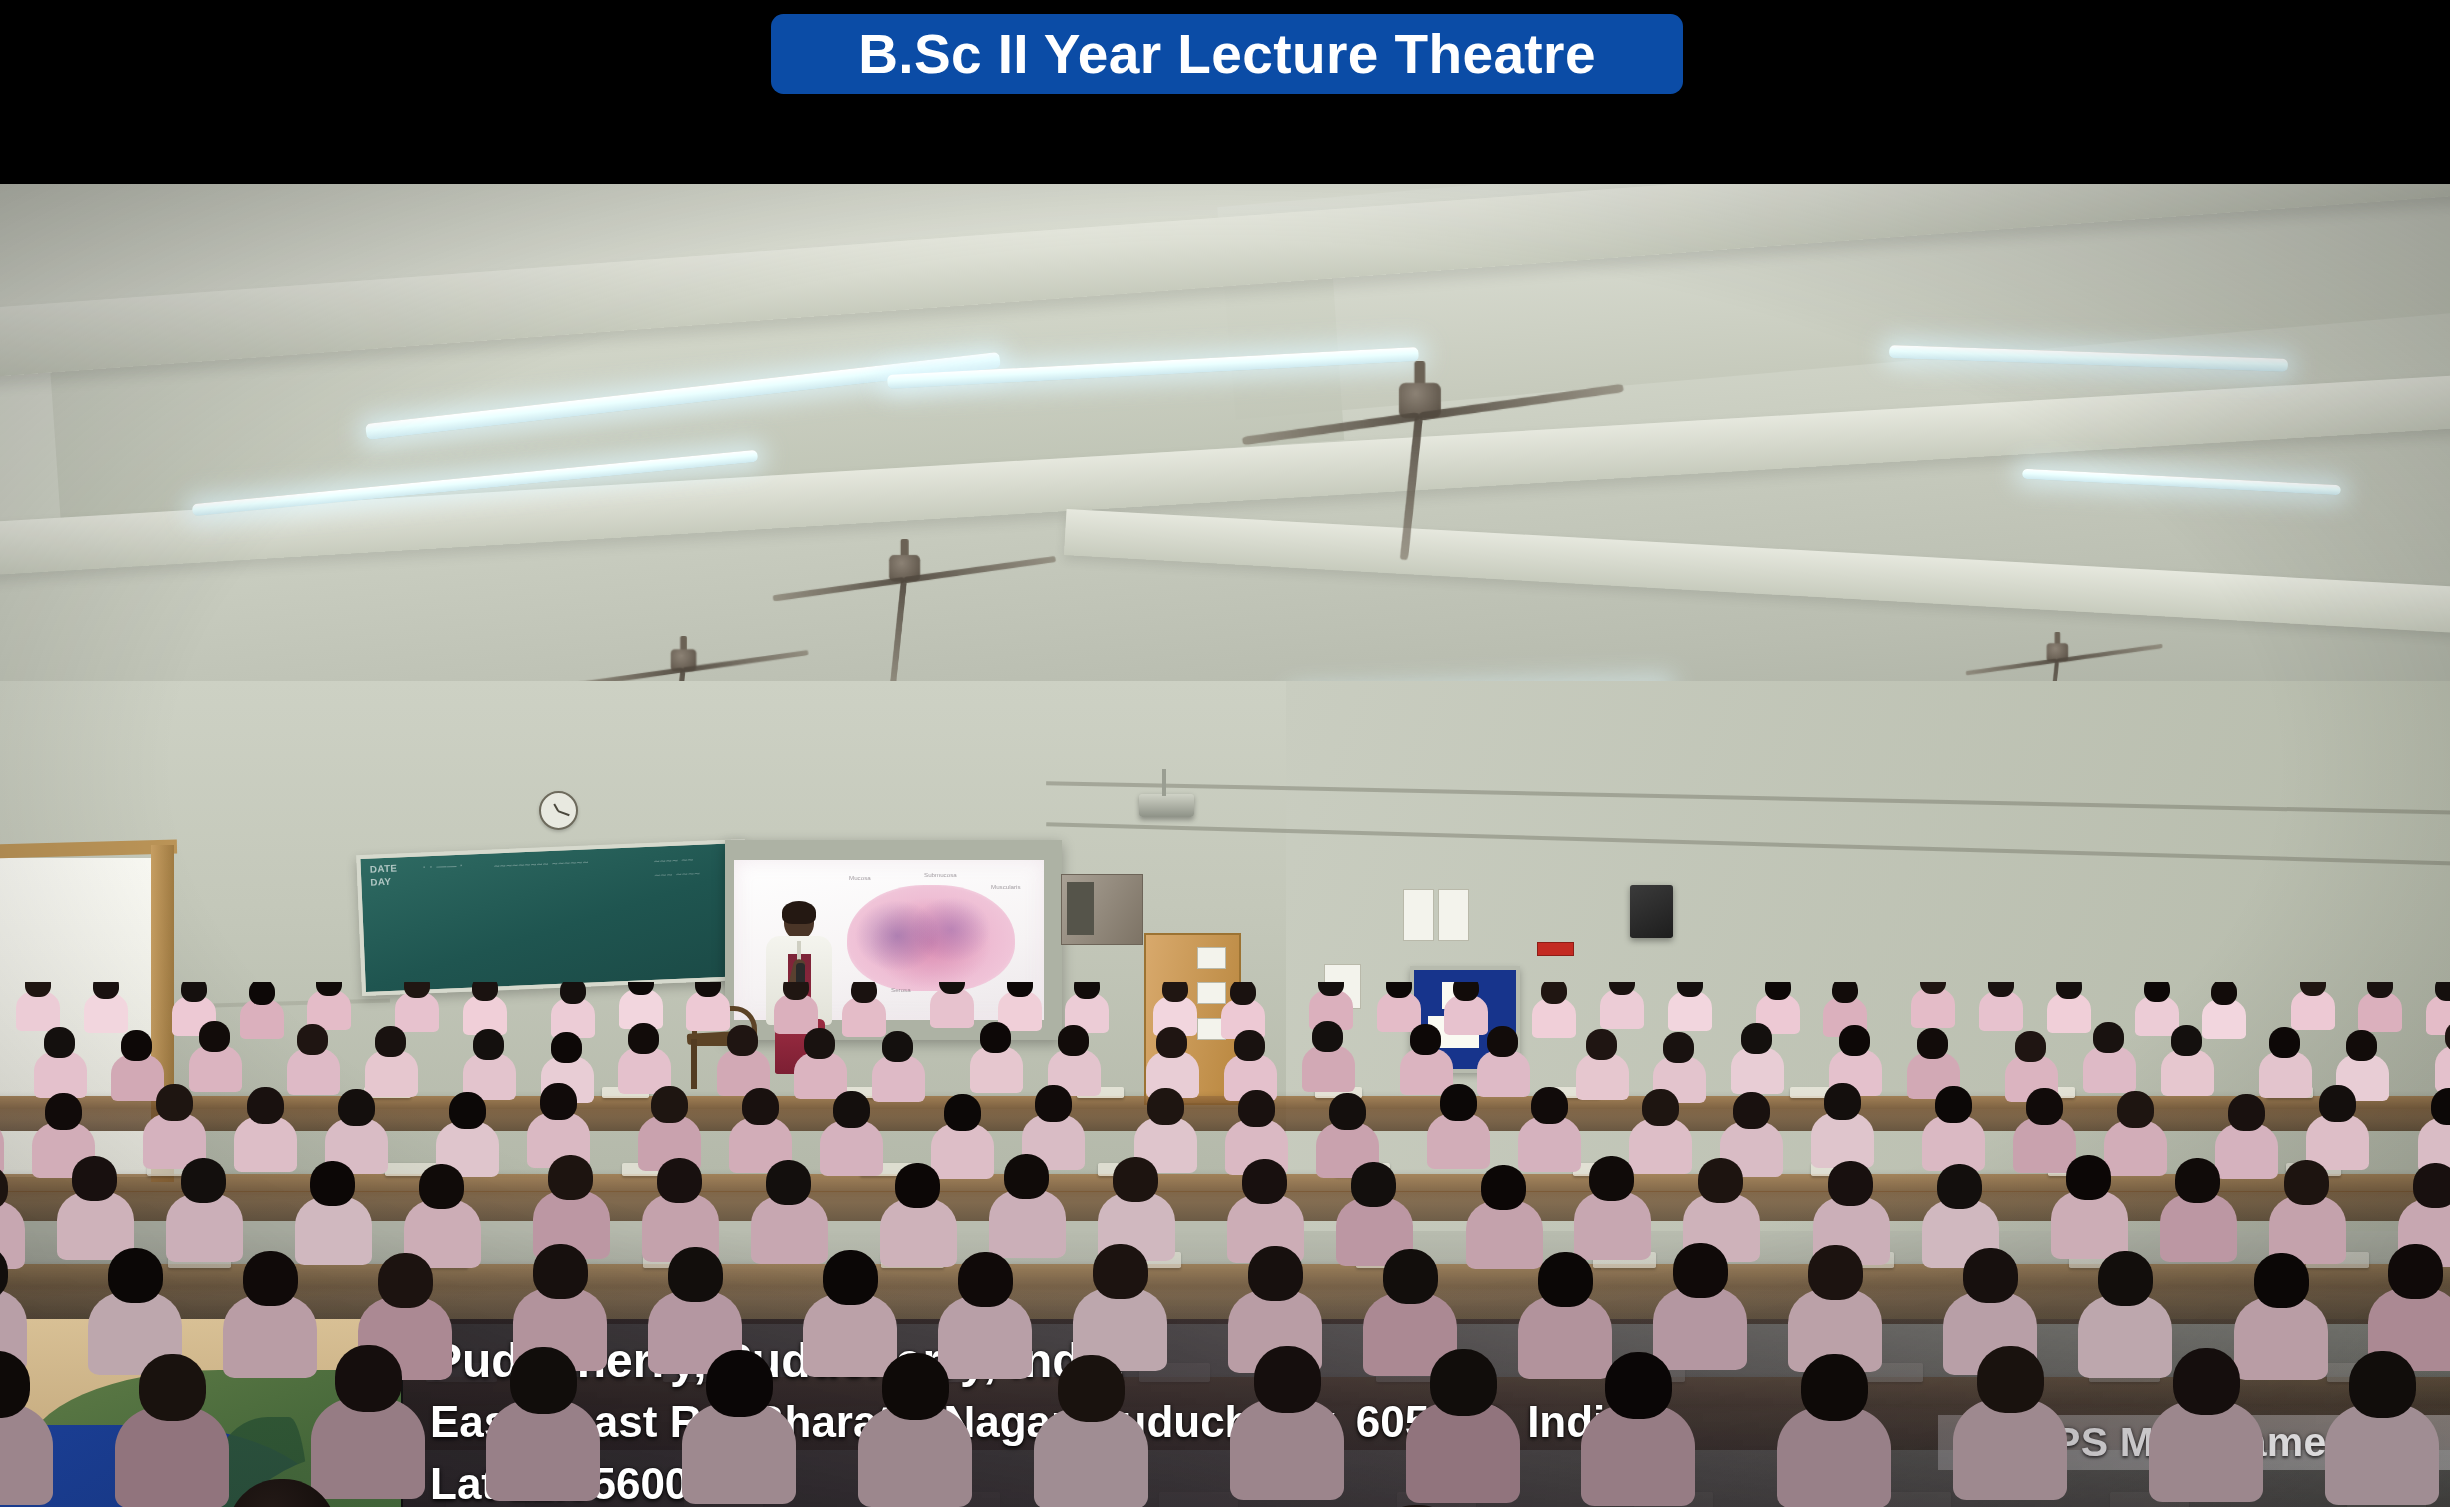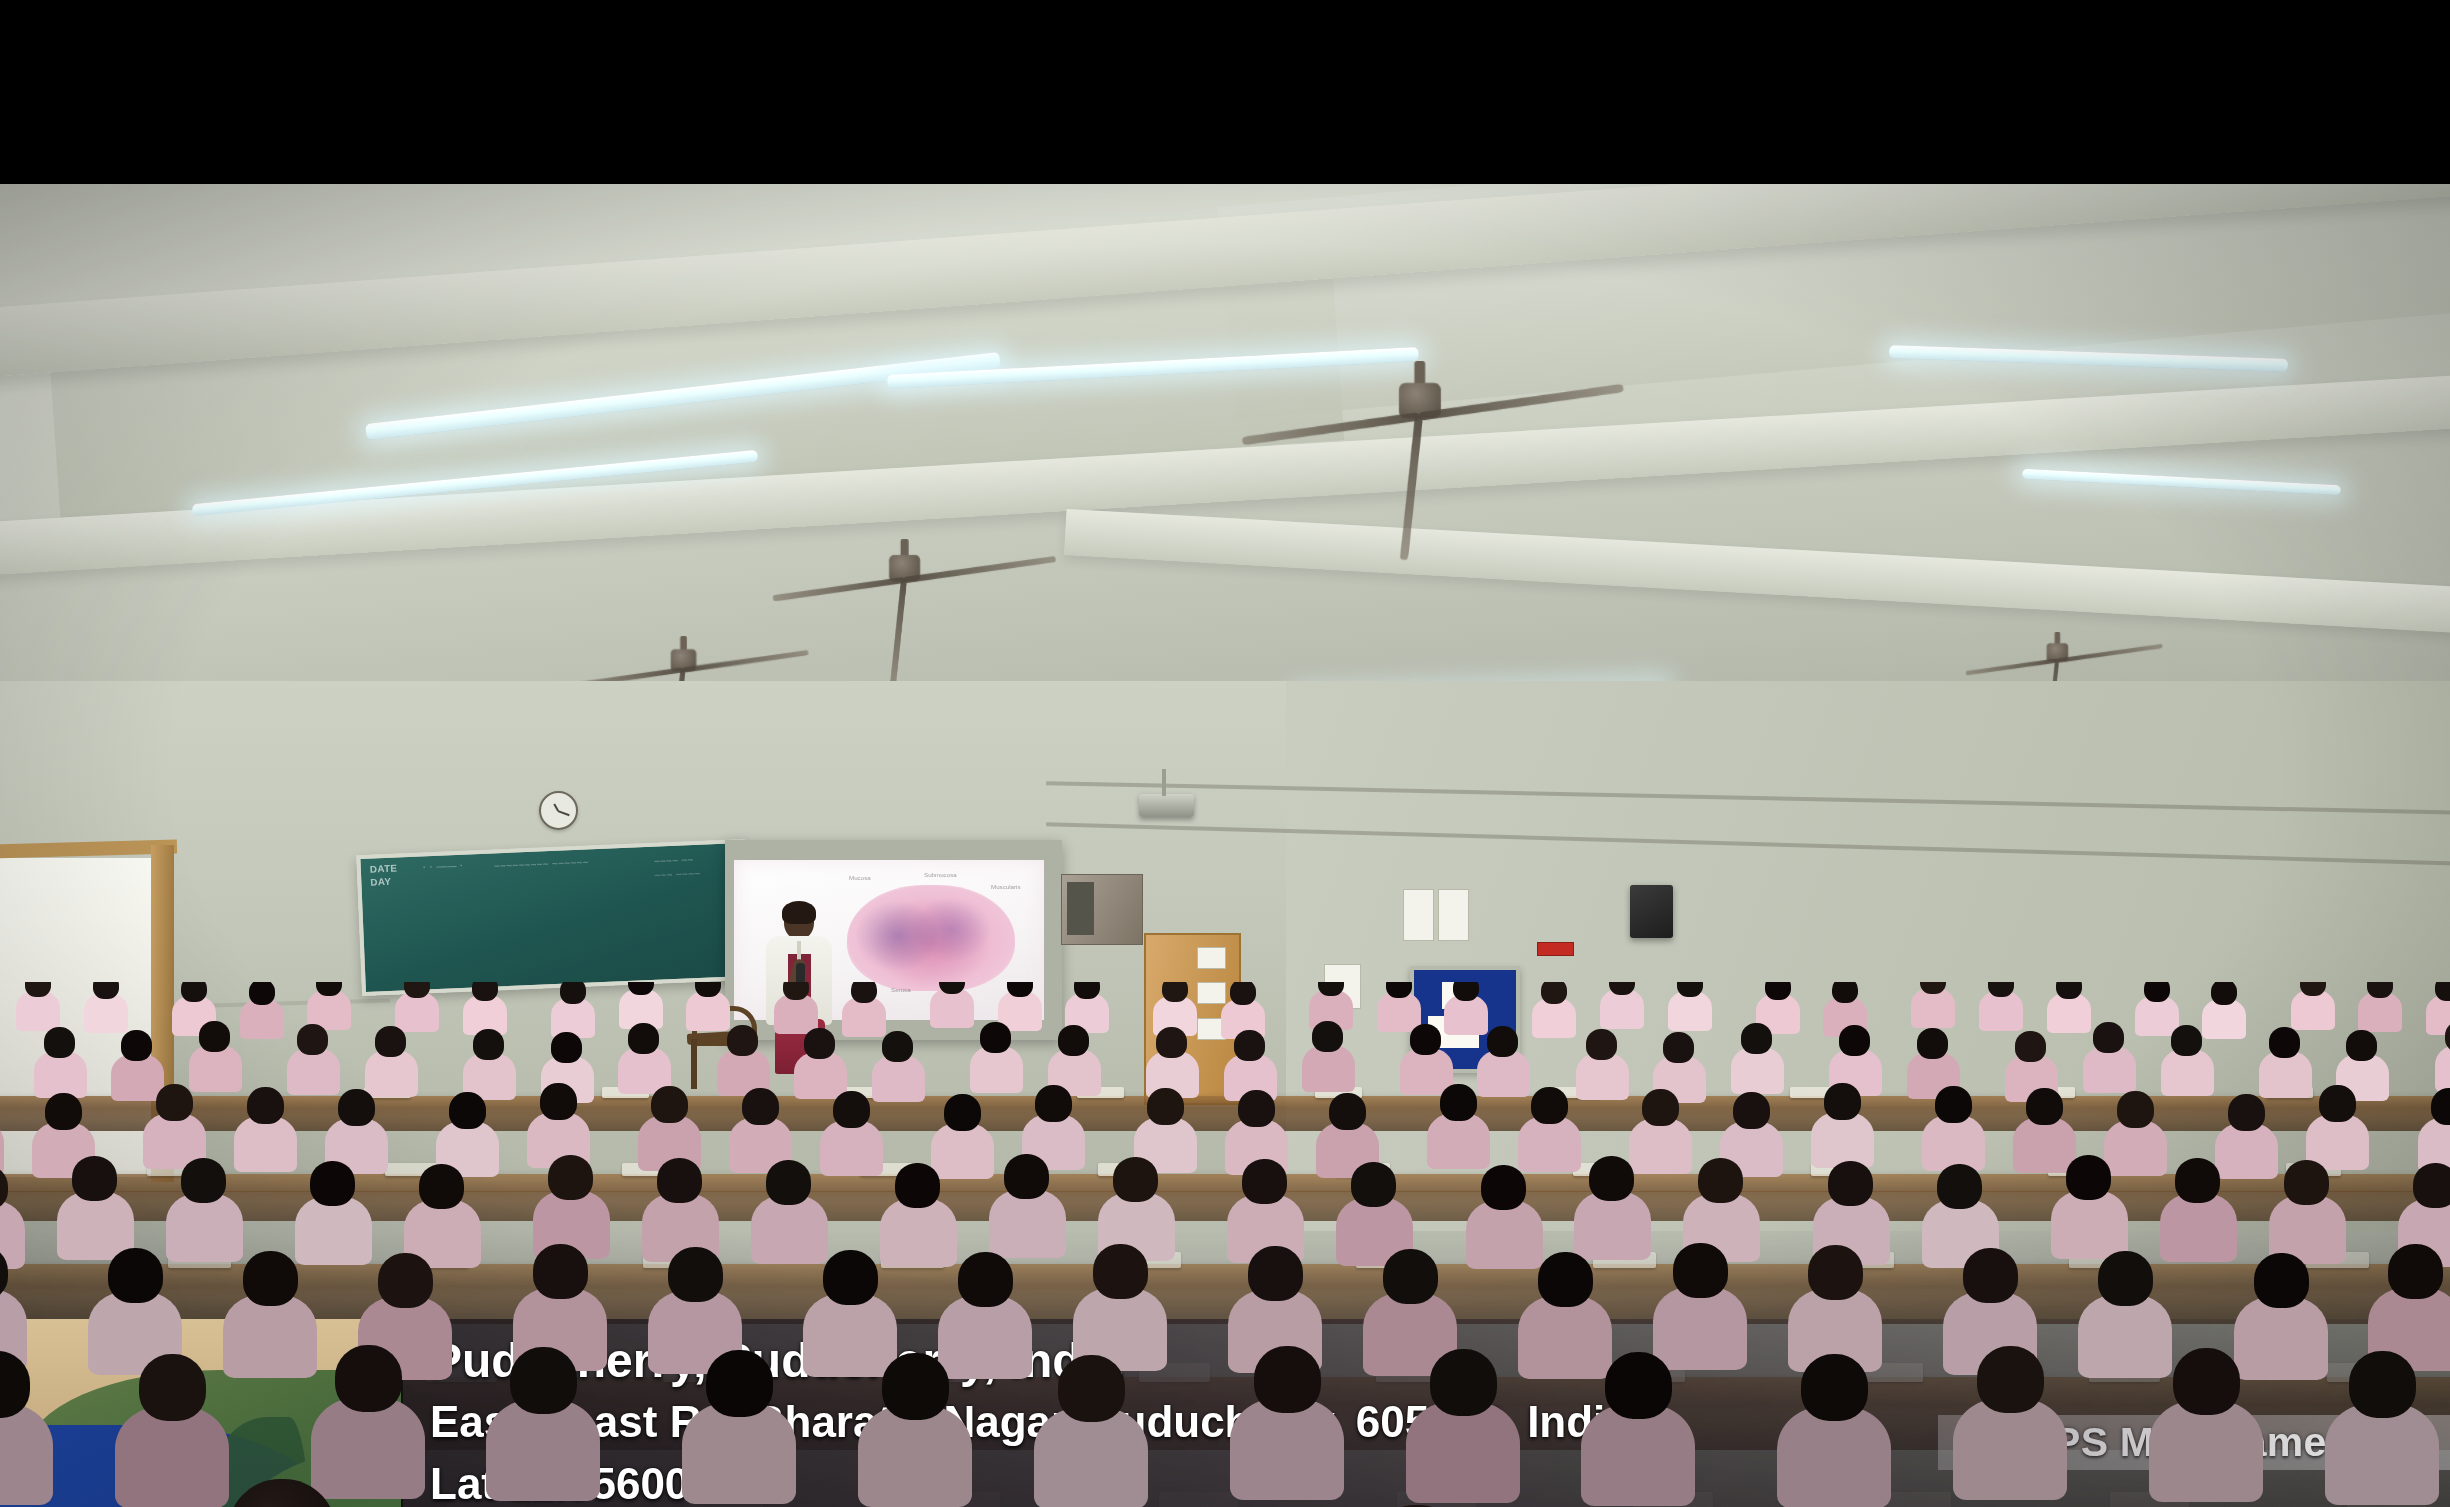--- a/index.html
+++ b/index.html
@@ -215,20 +215,25 @@
     text-shadow:0 1.8px 4.4px rgba(0,0,0,.85),0 0 2.7px rgba(0,0,0,.7);}
   .g-city{font-size:48px;line-height:62px;}
   .g-addr{font-size:44px;line-height:60px;}
   .g-lat,.g-long,.g-time{font-size:44px;line-height:64px;}
 </style>
 </head>
 <body>
 
 <div id="page">
 
+  <div class="titlebar">
+    <div class="title-chip">
+      <span>B.Sc II Year Lecture Theatre</span>
+    </div>
+  </div>
 
   <div class="photo">
 
     <div class="ceiling"></div>
     <div class="ceil-panel p1"></div>
     <div class="ceil-panel p2"></div>
     <div class="beam b1"></div>
     <div class="beam b2"></div>
     <div class="beam b3"></div>
 

